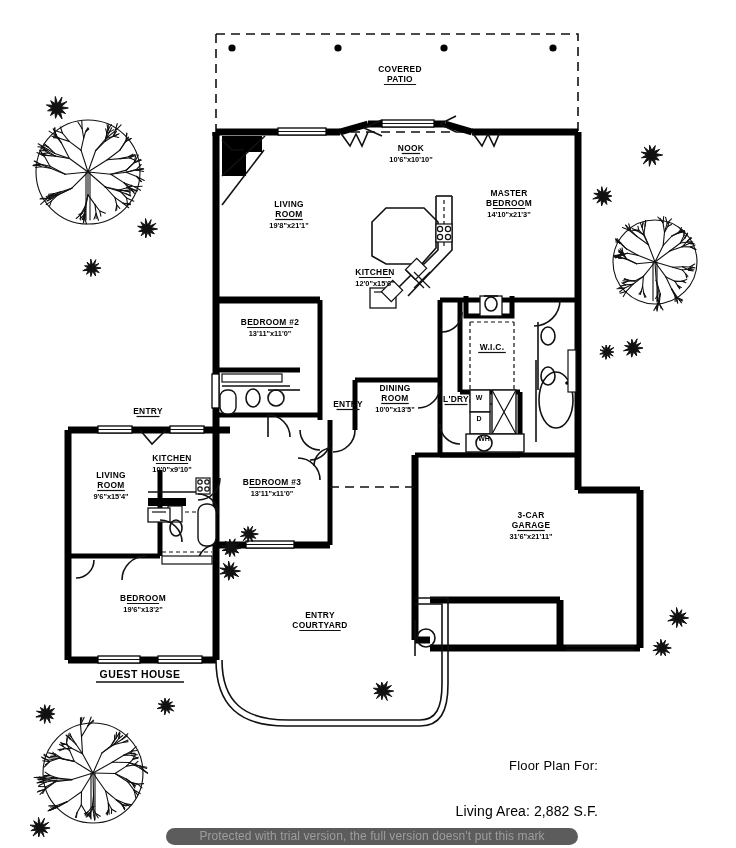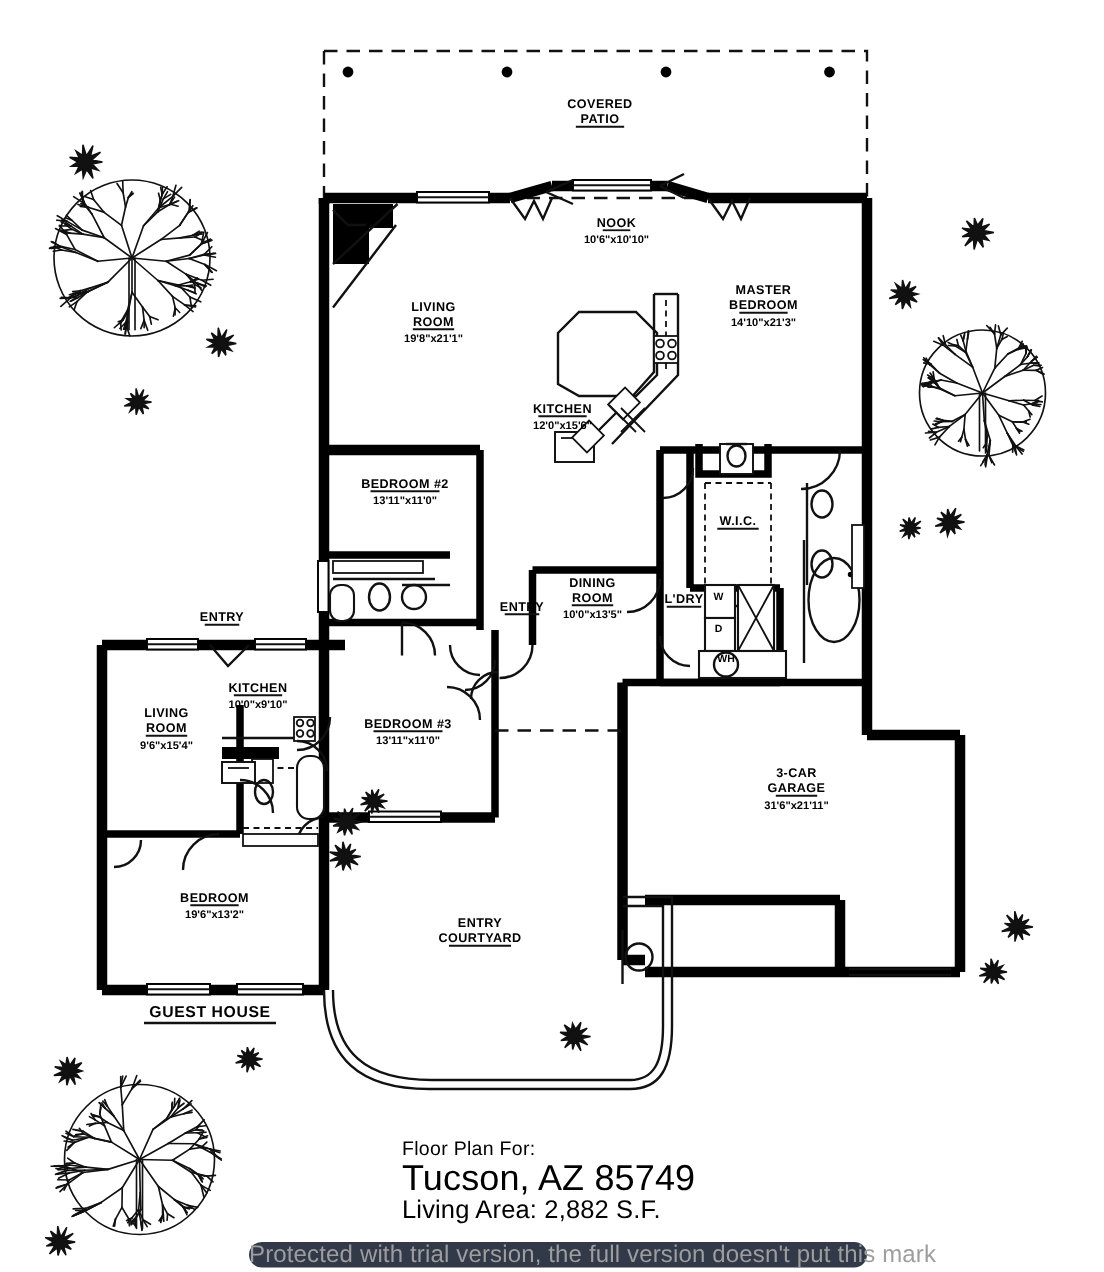--- a/index.html
+++ b/index.html
@@ -4,29 +4,29 @@
 <style>
   html,body{margin:0;padding:0;background:#ffffff;}
   body{
     width:736px;height:848px;position:relative;overflow:hidden;
     font-family:"Liberation Sans", sans-serif;
     color:#000;
   }
   #plan{position:absolute;left:0;top:0;width:736px;height:848px;}
   .wm{
     position:absolute;left:166px;top:828px;width:412px;height:17px;
-    border-radius:9px;background:#0f172a;opacity:.85;
-    font-family:"Liberation Sans", sans-serif;font-size:16px;
+    border-radius:9px;background:#404040;opacity:.85;
+    font-family:"Liberation Sans", sans-serif;font-size:12px;
     color:#8d8d8d;line-height:17px;text-align:center;white-space:nowrap;
     letter-spacing:.1px;
   }
-  .titleblock{position:absolute;left:268px;top:758px;width:330px;}
+  .titleblock{position:absolute;left:268px;top:758px;width:330px;text-align:right;}
   .t-small{font-size:13px;line-height:15px;letter-spacing:.2px;}
   .t-big{font-size:24px;line-height:25px;letter-spacing:.1px;}
-  .t-mid{font-size:17px;line-height:17px;letter-spacing:.1px;}
+  .t-mid{font-size:14px;line-height:17px;letter-spacing:.1px;margin-top:30px;}
 </style>
 </head>
 <body>
 
 <svg id="plan" viewBox="0 0 736 848">
   <defs>
     <style>
       .w{fill:none;stroke:#000;stroke-width:7;}
       .w2{fill:none;stroke:#000;stroke-width:5;}
       .thin{fill:none;stroke:#111;stroke-width:1.2;}
@@ -1059,20 +1059,19 @@
         <path d="M175.0,706.0 L169.6,707.1 L173.7,711.0 L168.7,709.1 L169.4,713.3 L166.5,709.5 L164.7,714.9 L164.6,709.0 L161.0,711.8 L162.8,708.0 L157.1,708.6 L162.8,706.0 L158.2,703.7 L163.1,704.1 L160.9,700.2 L164.4,702.6 L164.9,698.1 L166.5,702.3 L169.4,698.6 L168.2,703.5 L172.5,701.8 L169.4,705.0 Z" class="shrub"></path>
       </g>
       <g>
         <path d="M50.1,828.0 L44.4,829.3 L47.5,832.8 L42.5,830.9 L44.0,836.8 L40.5,831.5 L38.7,837.0 L38.2,831.9 L33.0,836.0 L36.6,830.2 L30.9,830.7 L35.7,828.0 L30.1,825.1 L35.9,825.4 L33.7,820.8 L38.2,824.1 L38.5,817.4 L40.5,824.6 L44.5,818.2 L42.3,825.3 L48.8,822.3 L43.6,826.9 Z" class="shrub"></path>
       </g>
     </g>
 </svg>
 
 <div class="titleblock">
   <div class="t-small">Floor Plan For:</div>
-  <div class="t-big">Tucson, AZ 85749</div>
   <div class="t-mid">
     <span>Living Area:</span>
     <span>2,882 S.F.</span>
   </div>
 </div>
 
 <div class="wm">Protected with trial version, the full version doesn't put this mark</div>
 
 </body></html>

